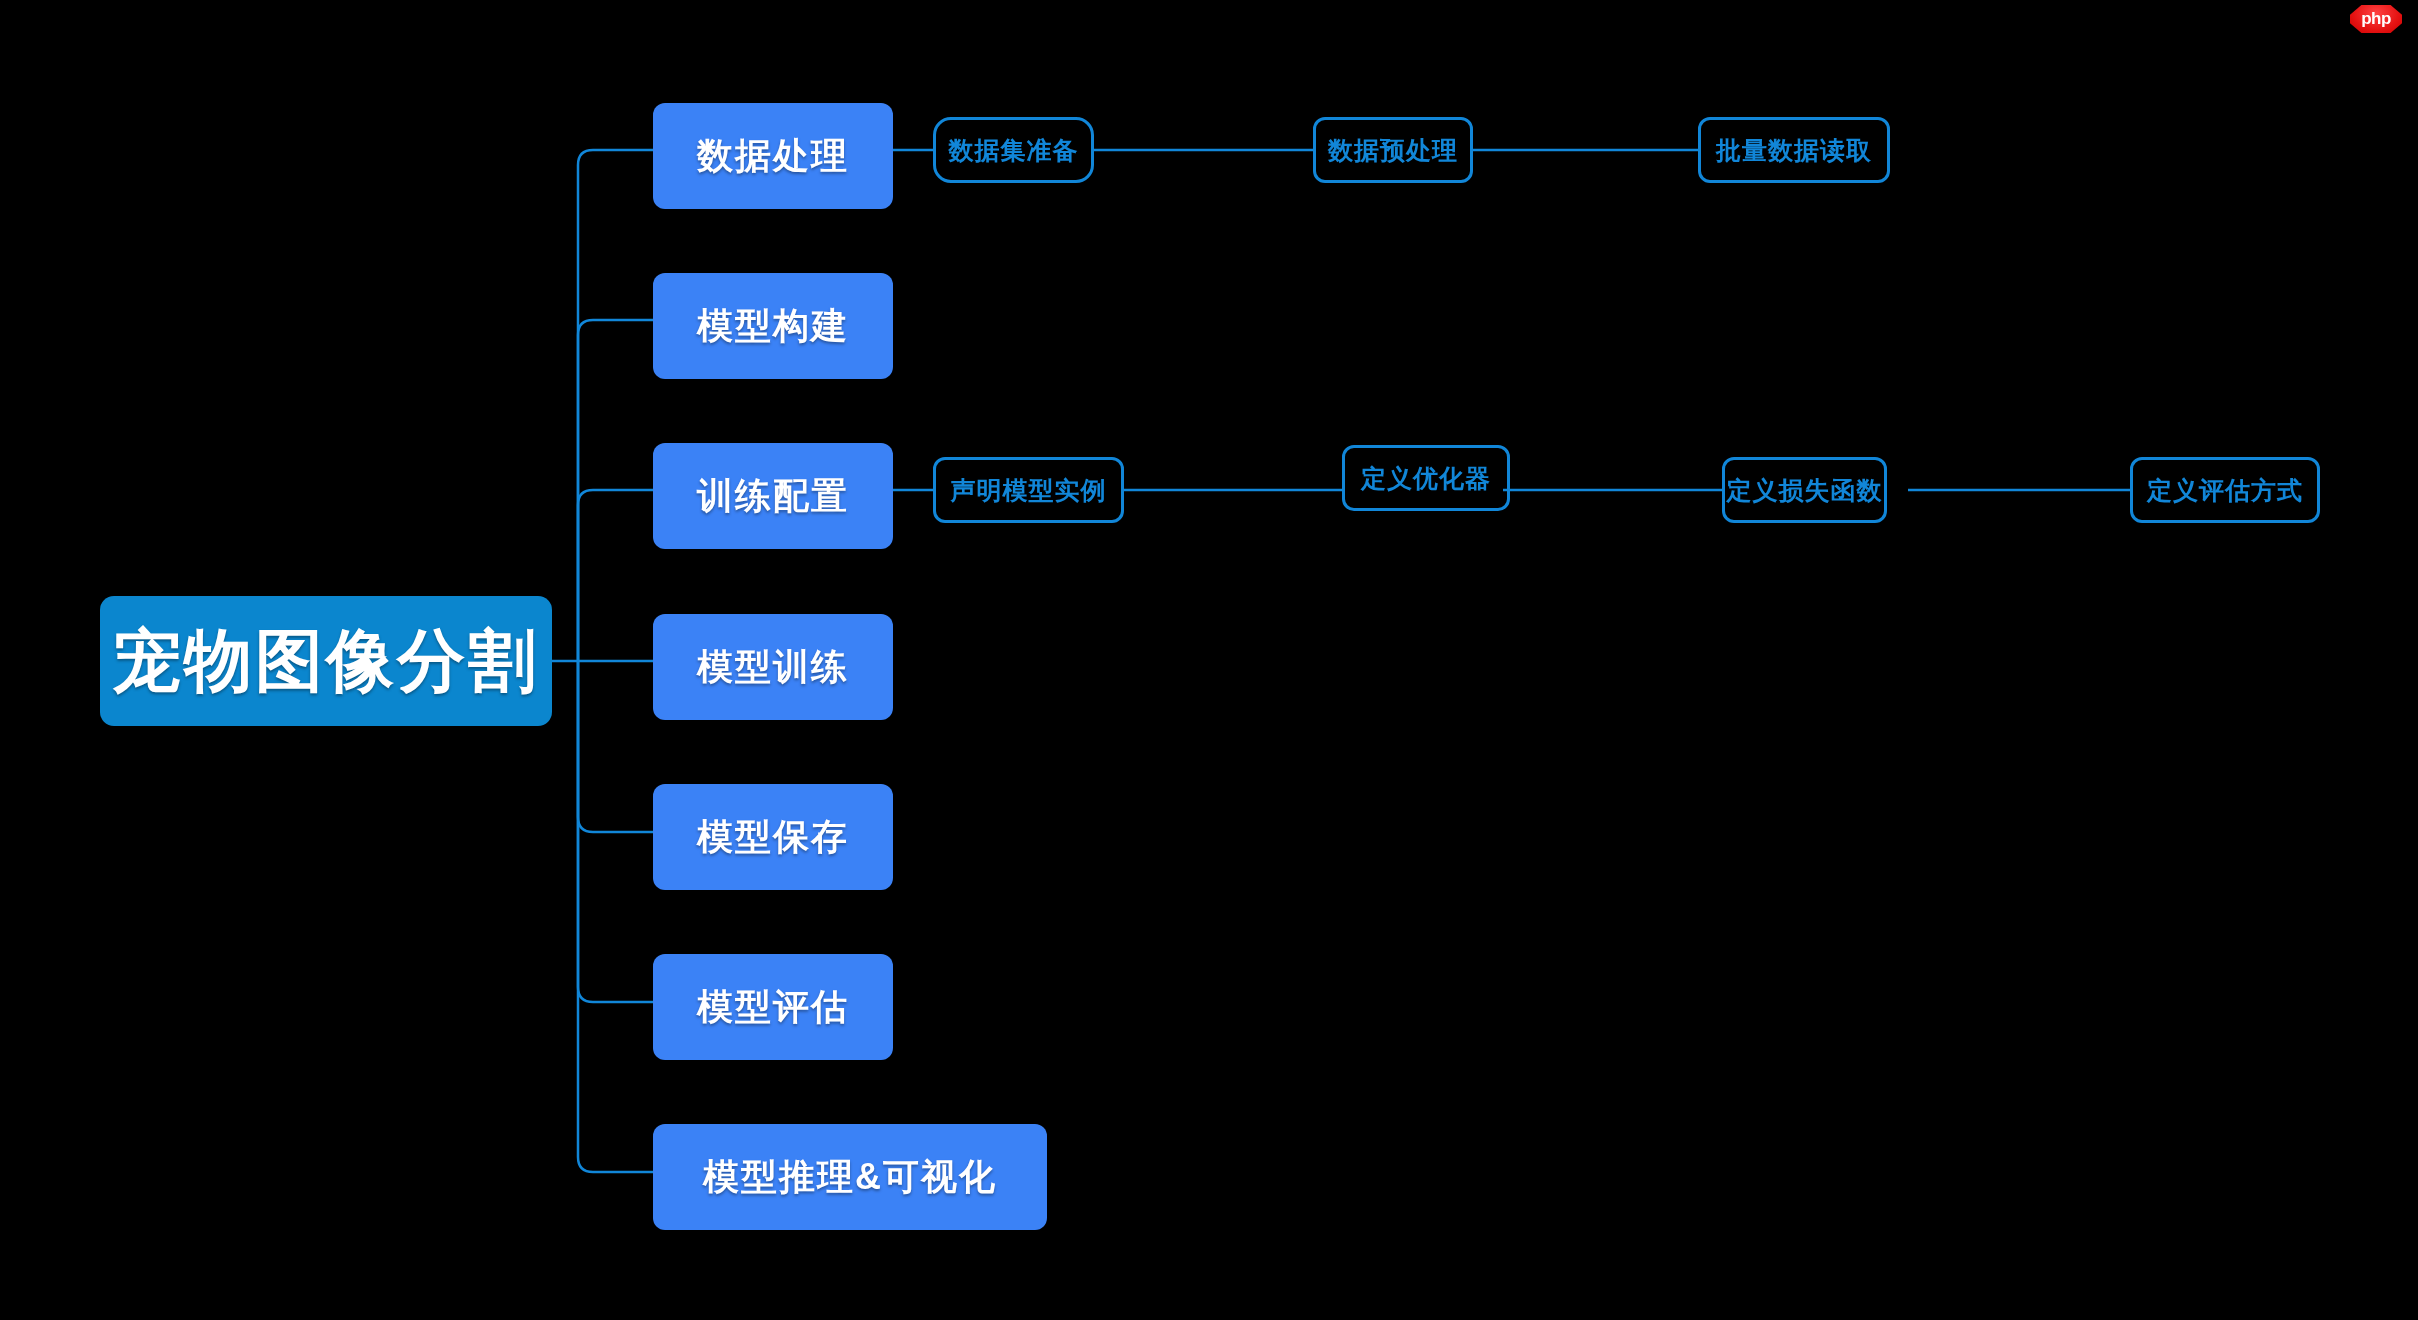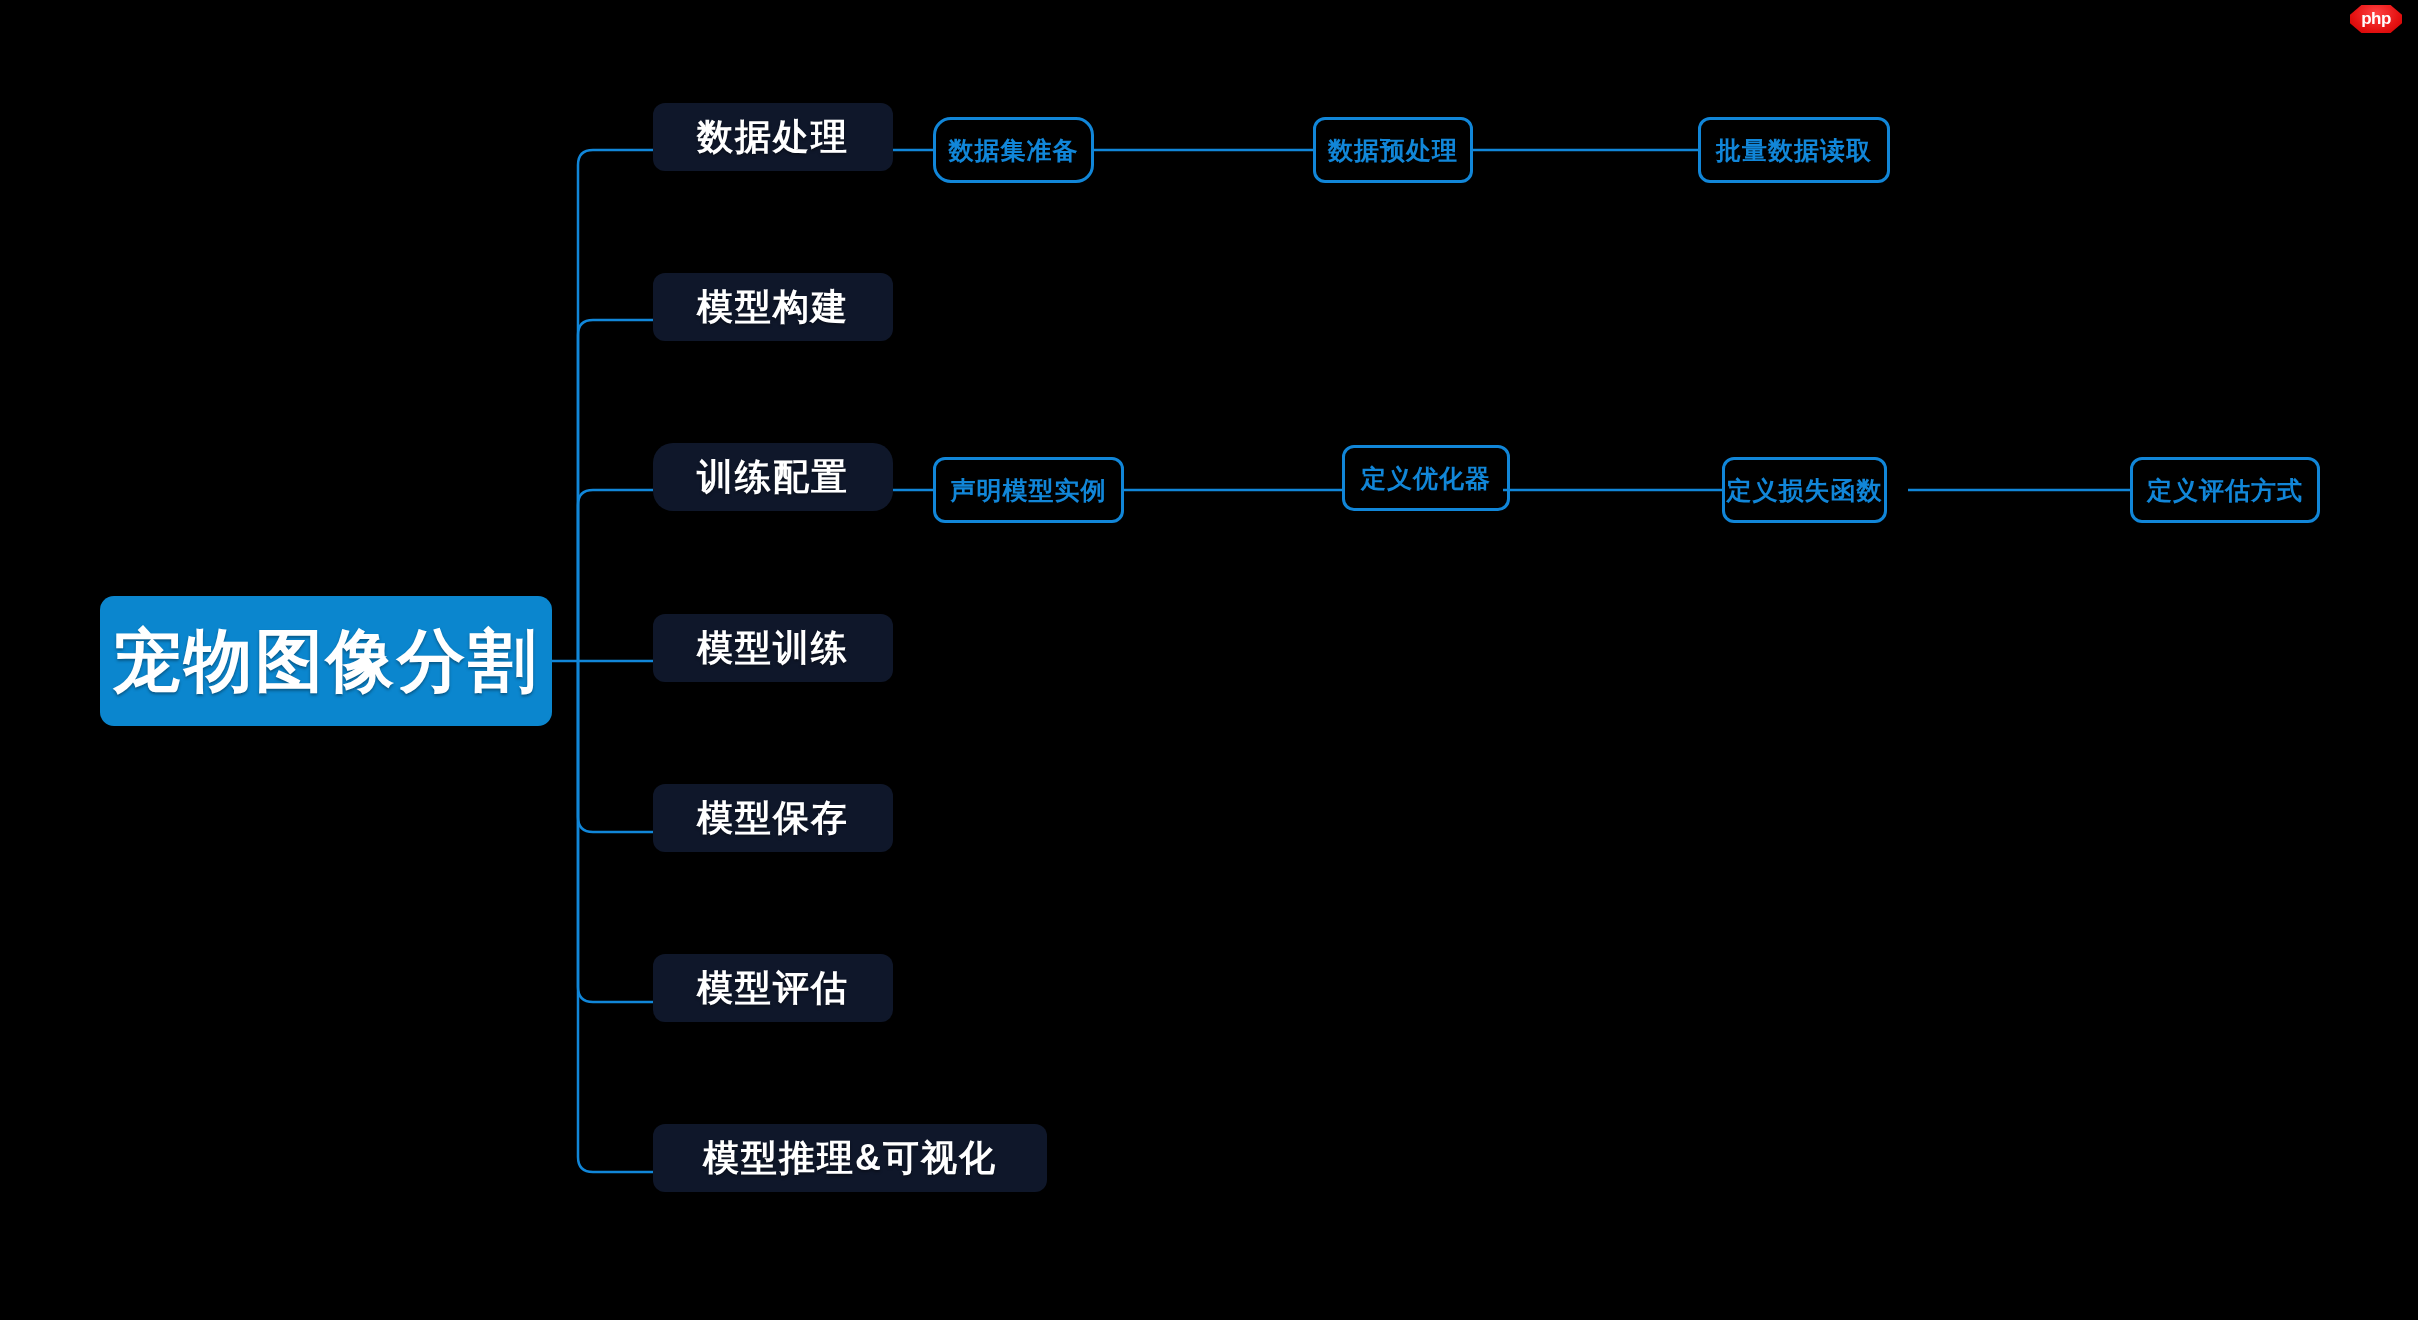--- a/index.html
+++ b/index.html
@@ -42,22 +42,22 @@
     color: #ffffff;
     font-size: 68px;
     font-weight: bold;
     letter-spacing: 3px;
     text-shadow: 0 2px 3px rgba(0,0,0,0.35);
   }
 
   
   .branch-node {
     position: absolute;
-    height: 68px;
-    background: #0f172a;
+    height: 106px;
+    background: #3b82f6;
     border-radius: 12px;
     display: flex;
     align-items: center;
     justify-content: center;
     color: #ffffff;
     font-size: 36px;
     font-weight: bold;
     letter-spacing: 2px;
     text-shadow: 0 2px 3px rgba(0,0,0,0.35);
     padding: 0 16px;
@@ -140,21 +140,21 @@
   </div>
 
   <div class="branch-node" style="left:653px; top:103px; width:240px;">
     <span>数据处理</span>
   </div>
 
   <div class="branch-node" style="left:653px; top:273px; width:240px;">
     <span>模型构建</span>
   </div>
 
-  <div class="branch-node" style="left:653px; top:443px; width:240px;border-radius:20px;">
+  <div class="branch-node" style="left:653px; top:443px; width:240px;">
     <span>训练配置</span>
   </div>
 
   <div class="branch-node" style="left:653px; top:614px; width:240px;">
     <span>模型训练</span>
   </div>
 
   <div class="branch-node" style="left:653px; top:784px; width:240px;">
     <span>模型保存</span>
   </div>

